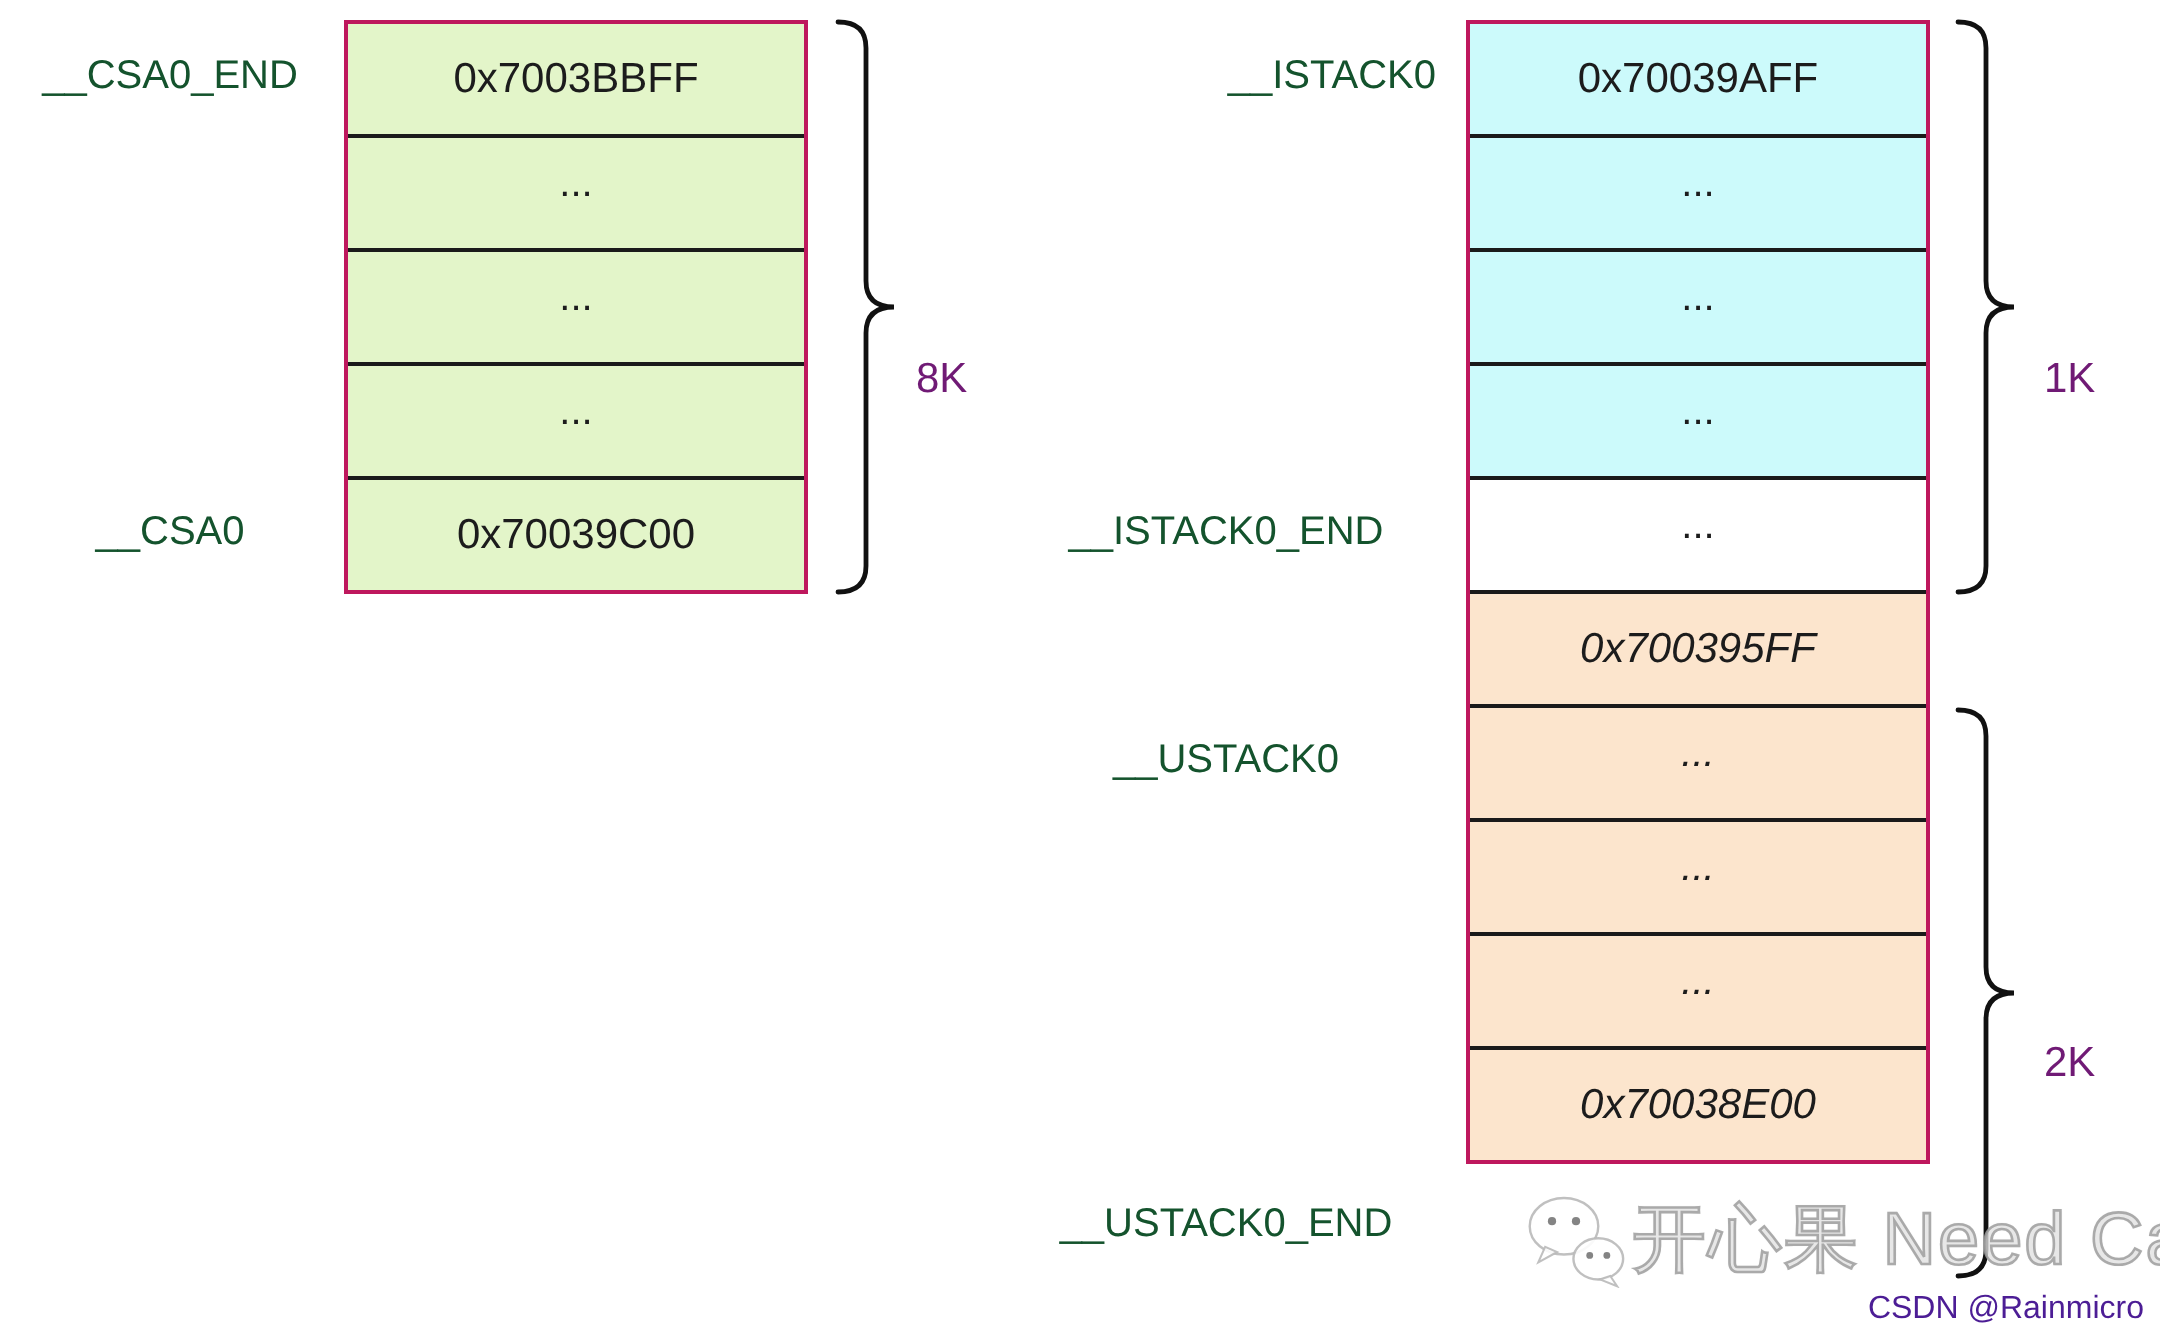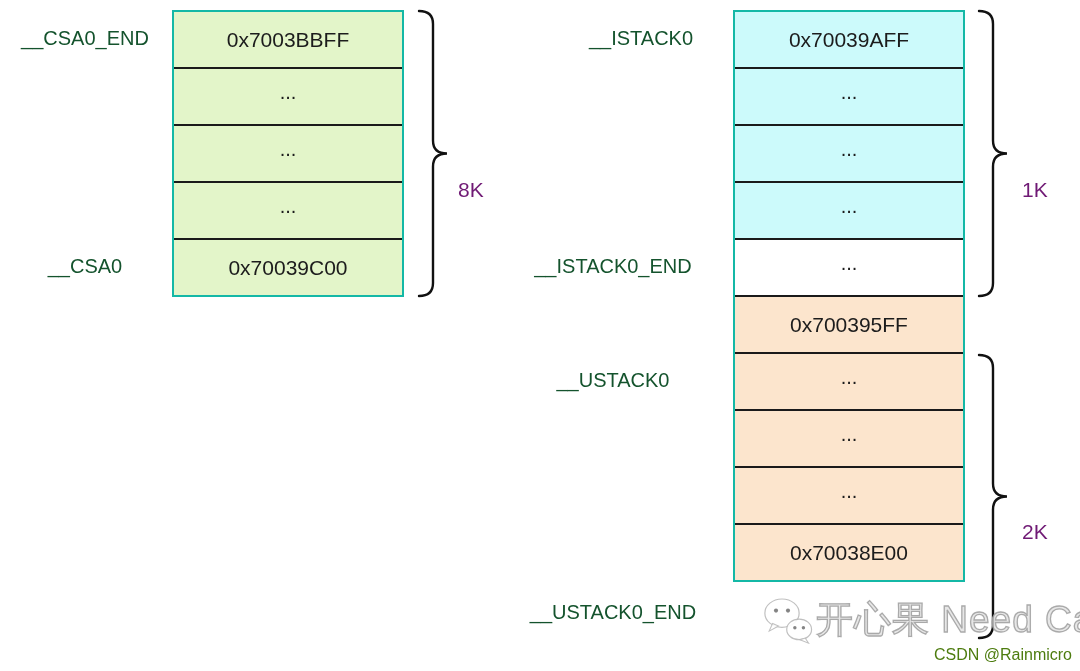--- a/index.html
+++ b/index.html
@@ -15,38 +15,38 @@
     position:absolute;
     font-size:20px;
     line-height:24px;
     text-align:center;
     white-space:nowrap;
     color:#14532d;
   }
   .membox{
     position:absolute;
     width:228px;
-    border:2px solid #14b8a6;
+    border:2px solid #be185d;
     box-sizing:content-box;
     background:#ffffff;
   }
   .row{
     height:55px;
     display:flex;
     align-items:center;
     justify-content:center;
     font-size:21px;
     border-top:2px solid #1a1a1a;
   }
   .row:first-child{border-top:none;}
   .row.dots{font-size:20px;}
   .row.dots span{transform:translateY(-4px);display:inline-block;}
   .fill-csa{background:var(--csa-fill,#e3f5c9);}
   .fill-istack{background:var(--istack-fill,#ccfafb);}
-  .fill-ustack{background:var(--ustack-fill,#fce5cd);}
+  .fill-ustack{background:var(--ustack-fill,#fce5cd);font-style:italic;}
   .fill-gap{background:#ffffff;}
   .brace{position:absolute;overflow:visible;}
   .size-label{
     position:absolute;
     font-size:21px;
     line-height:24px;
     white-space:nowrap;
     color:#701a75;
     margin-top:36px;
   }
@@ -63,21 +63,21 @@
     color:rgba(255,255,255,0.55);
     -webkit-text-stroke:1.3px rgba(158,158,158,0.85);
     text-shadow:0 0 1px rgba(150,150,150,0.5);
     white-space:nowrap;
     margin-left:2px;
   }
   .credit{
     position:absolute;
     right:8px;top:646px;
     font-size:16px;
-    color:#4d7c0f;
+    color:#4c1d95;
     white-space:nowrap;
   }
 </style>
 </head>
 <body>
 
 <div class="canvas">
 
   <div class="sym-label" style="left:0px;top:26px;width:170px;">__CSA0_END</div>
   <div class="sym-label" style="left:0px;top:254px;width:170px;">__CSA0</div>
@@ -94,21 +94,21 @@
         <span>...</span>
       </div>
     <div class="row fill-csa">0x70039C00</div>
   </div>
 
   <svg class="brace" style="left:418px;top:10px;" width="32" height="287" viewBox="0 0 32 287">
     <path d="M 1,1 Q 15,1 15,14 L 15,130.5 Q 15,143.5 29,143.5 Q 15,143.5 15,156.5 L 15,273 Q 15,286 1,286" fill="none" stroke="#111111" stroke-width="2.4" stroke-linecap="round"></path>
   </svg>
   <div class="size-label" style="left:458px;top:142px;">8K</div>
 
-  <div class="sym-label" style="left:546px;top:26px;width:190px;">__ISTACK0</div>
+  <div class="sym-label" style="left:528px;top:26px;width:190px;text-align:right;">__ISTACK0</div>
   <div class="sym-label" style="left:518px;top:254px;width:190px;">__ISTACK0_END</div>
   <div class="sym-label" style="left:518px;top:368px;width:190px;">__USTACK0</div>
   <div class="sym-label" style="left:518px;top:600px;width:190px;">__USTACK0_END</div>
 
   <div class="membox" style="left:733px;top:10px;">
     <div class="row fill-istack">0x70039AFF</div>
     <div class="row fill-istack dots">
         <span>...</span>
       </div>
     <div class="row fill-istack dots">

